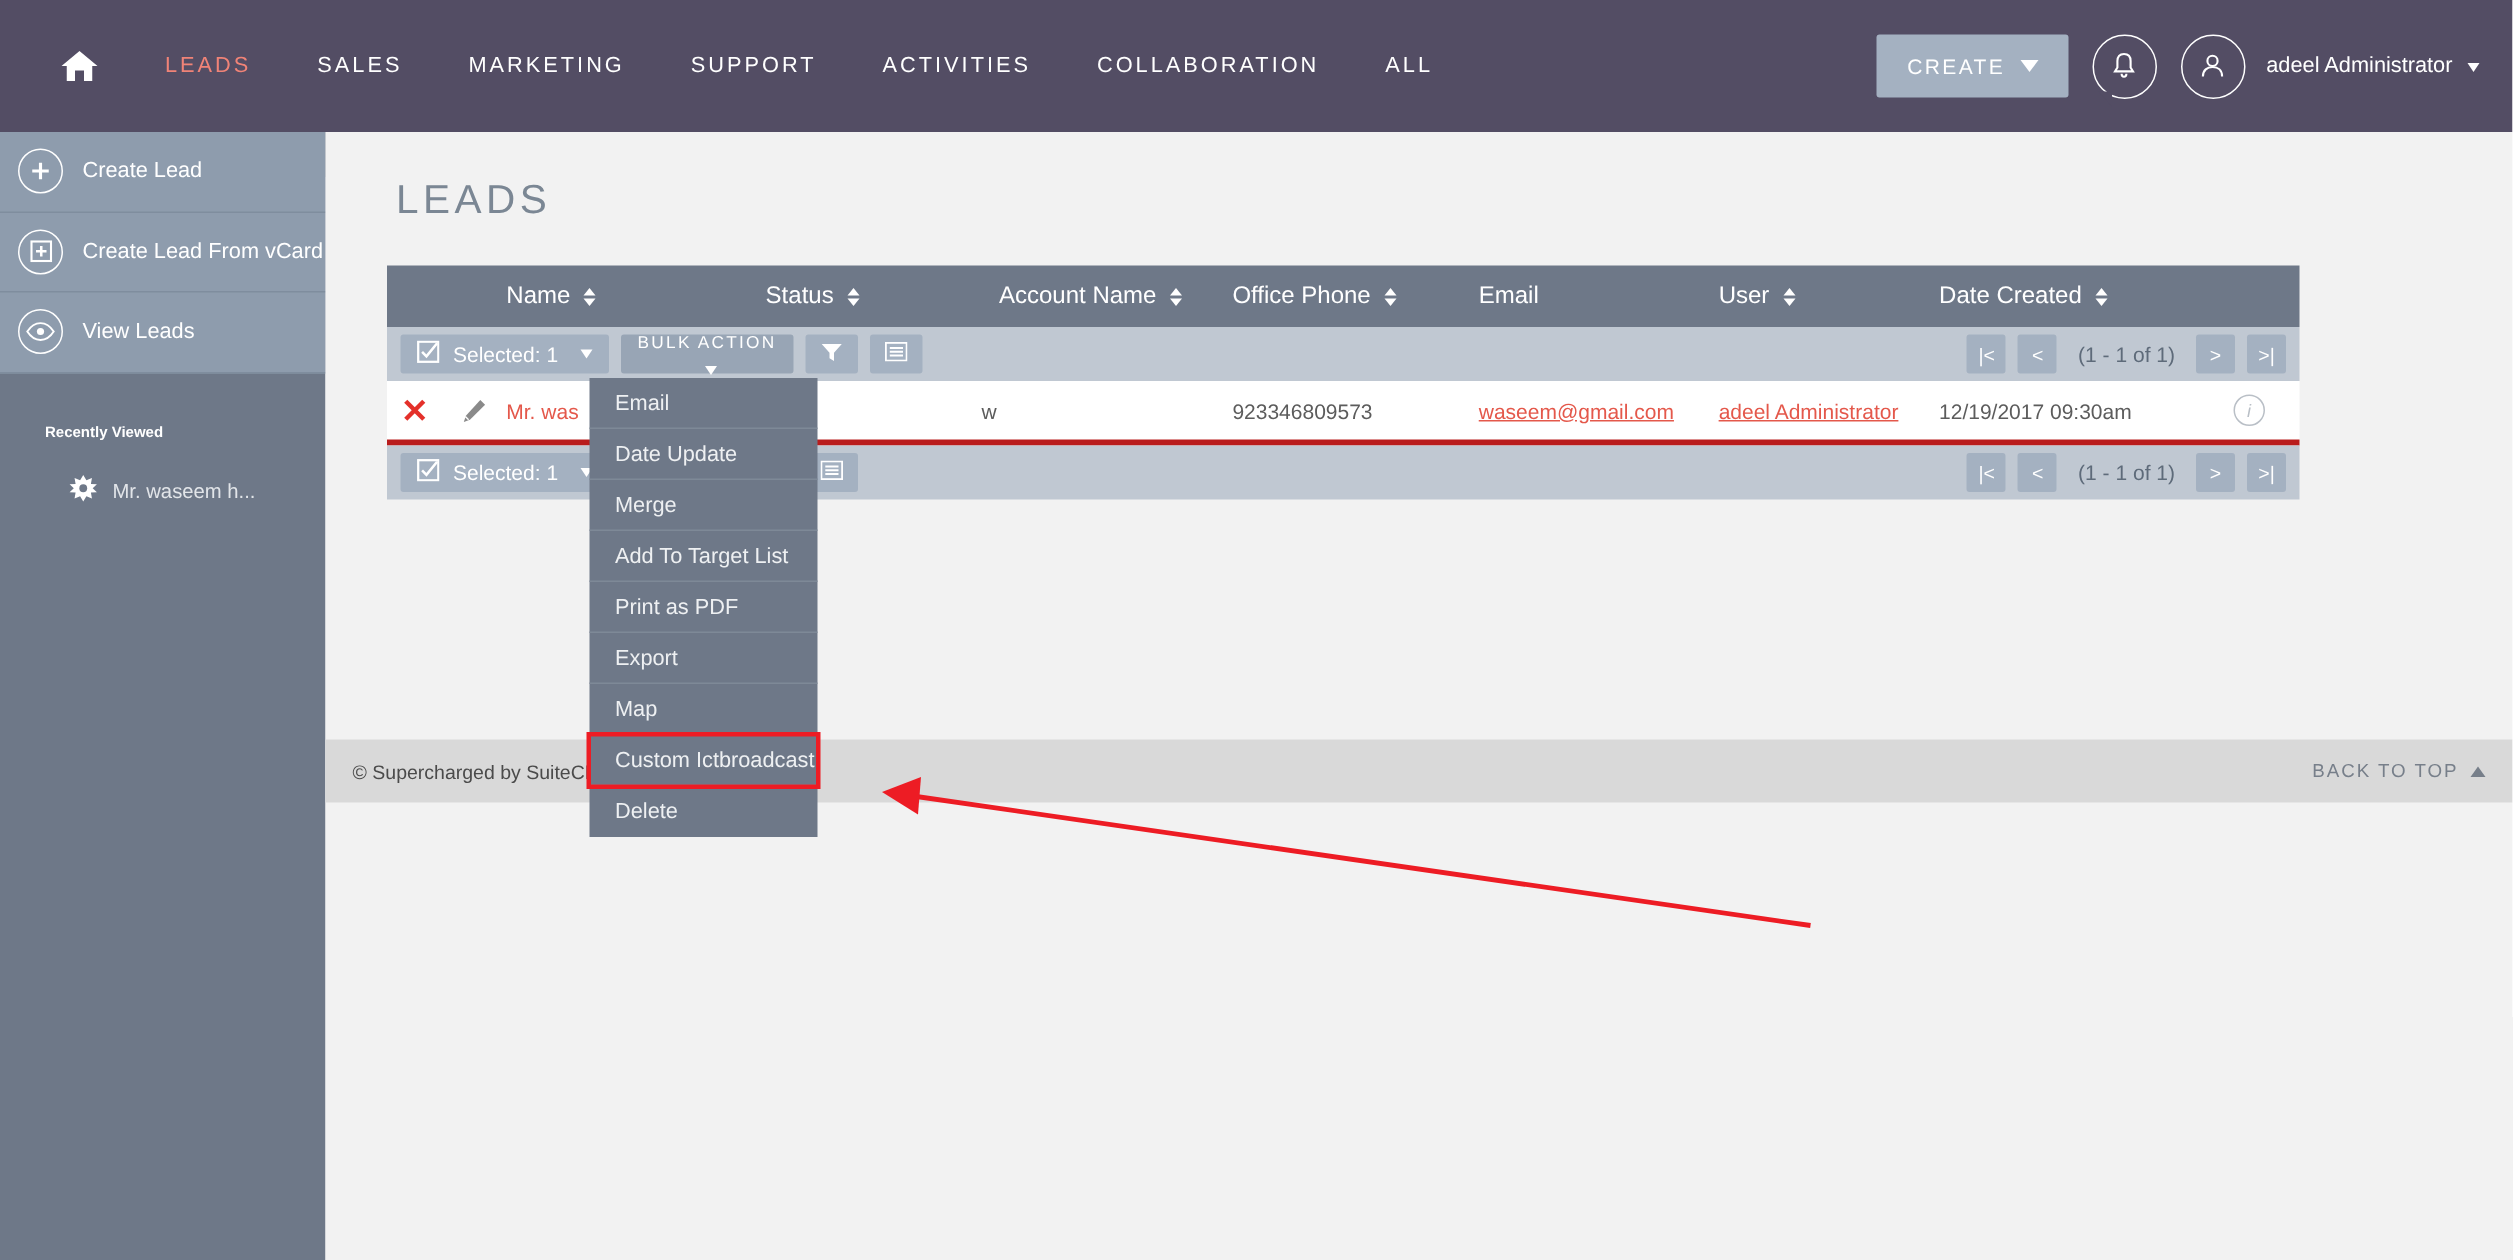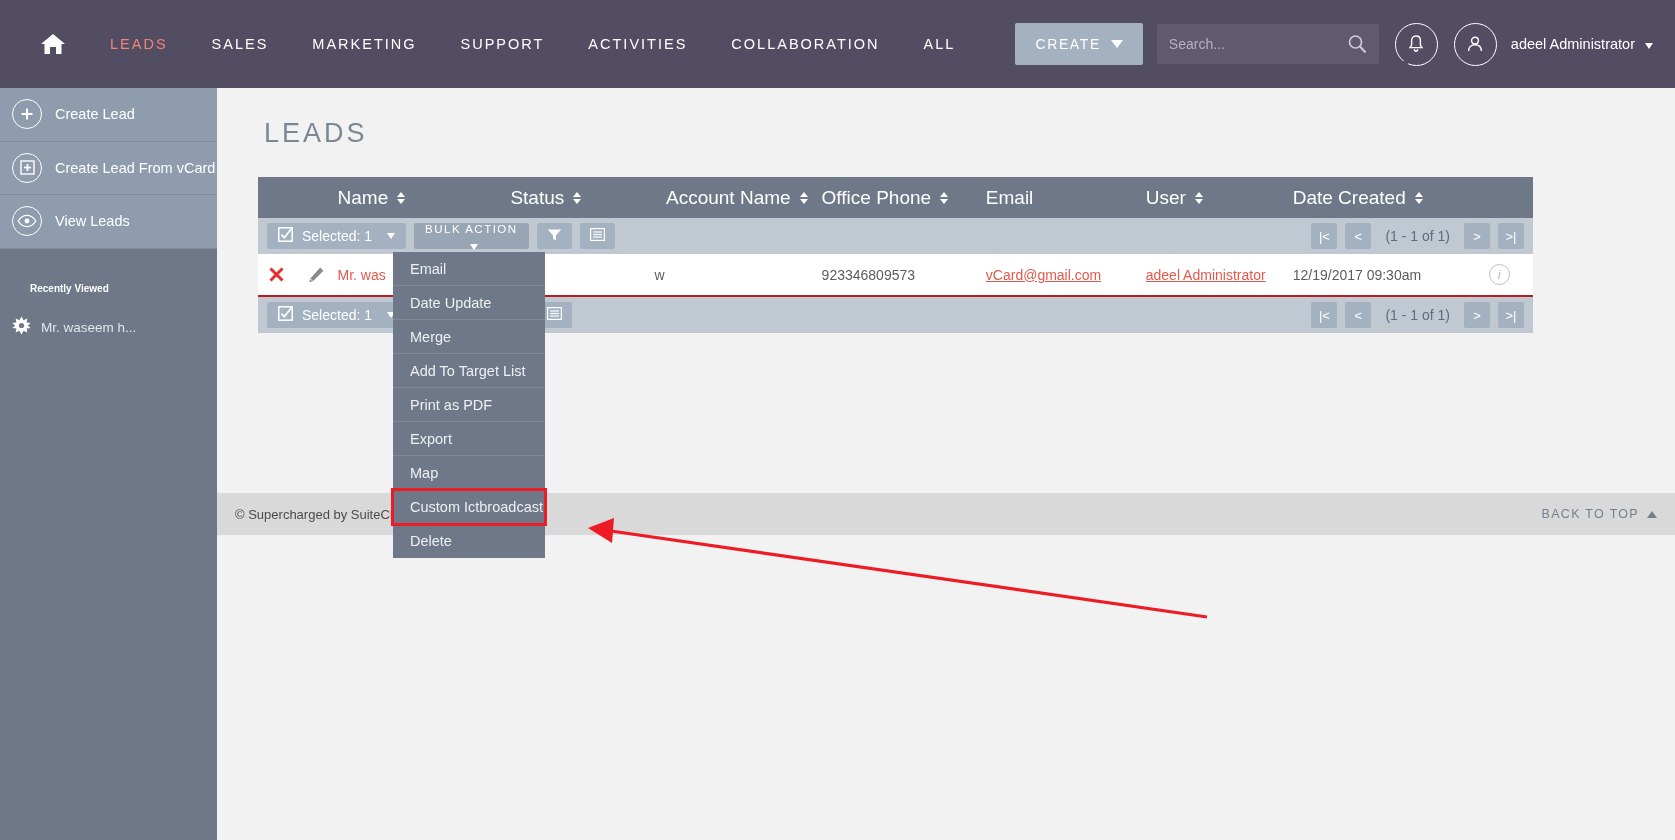--- a/index.html
+++ b/index.html
@@ -77,21 +77,21 @@
   .side-item-icon {
     width: 30px; height: 30px; border-radius: 50%; border: 1.7px solid #ffffff;
     display: flex; align-items: center; justify-content: center; flex: 0 0 auto;
   }
   .side-item-label { color: #ffffff; font-size: 14.5px; margin-left: 13px; text-align: right; }
   .recent-title {
     color: #ffffff; font-size: 10px; font-weight: bold;
     padding: 34px 0 0 30px;
   }
   .recent-item {
-    display: flex; align-items: center; padding: 22px 0 0 12px; cursor: pointer; text-align: center;
+    display: flex; align-items: center; padding: 22px 0 0 46px; cursor: pointer; text-align: center;
   }
   .recent-label { color: #e2e5e9; font-size: 13.5px; margin-left: 10px; }
 
   
   .collapse-tab {
     position: absolute; left: 217px; top: 88px; width: 30px; height: 30px;
     background: #858d99; display: flex; align-items: center; justify-content: center;
     cursor: pointer;
   }
   .tri-left {
@@ -106,21 +106,21 @@
   }
   .page-title {
     color: #7b8794; font-size: 27px; letter-spacing: 3px;
     padding: 30px 0 0 47px; font-weight: normal;
   }
 
   .list-panel { margin: 28px 0 0 41px; width: 1275px; }
 
   .list-header {
     background: #6e7888; height: 41px; display: flex; align-items: center;
-    color: #ffffff; font-size: 19px;
+    color: #ffffff; font-size: 16px;
   }
   .th { display: flex; align-items: center; gap: 9px; cursor: pointer; }
   .sort-arrows { display: inline-flex; flex-direction: column; gap: 2px; }
   .sort-arrows i {
     display: block; width: 0; height: 0; border-left: 4.5px solid transparent;
     border-right: 4.5px solid transparent;
   }
   .sort-arrows i.up { border-bottom: 5px solid #ffffff; }
   .sort-arrows i.dn { border-top: 5px solid #ffffff; }
 
@@ -138,21 +138,21 @@
 
   .pager { margin-left: auto; display: flex; align-items: center; gap: 8px; }
   .pg-btn {
     background: #a4b1c1; color: #ffffff; border-radius: 2px; min-width: 26px; height: 26px;
     display: flex; align-items: center; justify-content: center; font-size: 13px; cursor: pointer;
   }
   .pg-count { color: #5e6b7a; font-size: 14px; padding: 0 6px; }
 
   .data-row {
     background: #ffffff; height: 43px; display: flex; align-items: center;
-    color: #5c5c5c; font-size: 14px; border-bottom: 2px solid #b91c1c;
+    color: #5c5c5c; font-size: 14px; border-bottom: 4px solid #b91c1c;
   }
   .red-link { color: #e4584b; text-decoration: underline; cursor: pointer; }
   .red-link.plain { text-decoration: none; }
 
   .cell { display: flex; align-items: center; }
 
   
   .c-x    { width: 42px; justify-content: center; }
   .c-edit { width: 50px; justify-content: center; }
   .c-name { width: 200px; }
@@ -221,29 +221,20 @@
       <div class="nav-link">COLLABORATION</div>
       <div class="nav-link">ALL</div>
     </div>
 
     <div class="topnav-right">
       <div class="create-btn">
         <span>CREATE</span>
         <span class="caret-down"></span>
       </div>
 
-      <div class="search-wrap">
-        <input class="search-input" type="text" placeholder="Search..." style="">
-        <span style="position:absolute;right:12px;top:10px;">
-          <svg width="20" height="20" viewBox="0 0 20 20">
-            <circle cx="8.5" cy="8" r="6" fill="none" stroke="#cfcbd8" stroke-width="1.7"></circle>
-            <line x1="13" y1="12.5" x2="18.5" y2="18.5" stroke="#cfcbd8" stroke-width="2"></line>
-          </svg>
-        </span>
-      </div>
 
       <div class="circle-icon">
         <svg width="18" height="20" viewBox="0 0 18 20">
           <path d="M9 2 C6 2 4.6 4 4.6 6.7 L4.6 11 L3 13.6 L15 13.6 L13.4 11 L13.4 6.7 C13.4 4 12 2 9 2 Z" fill="none" stroke="#ffffff" stroke-width="1.4"></path>
           <path d="M7.4 15.2 C7.4 16.4 8.1 17.2 9 17.2 C9.9 17.2 10.6 16.4 10.6 15.2" fill="none" stroke="#ffffff" stroke-width="1.4"></path>
         </svg>
         <span style="position:absolute;left:3px;bottom:-6px;width:0;height:0;border-left:9px solid transparent;border-top:10px solid #534d64;"></span>
       </div>
 
       <div class="circle-icon">
@@ -442,21 +433,21 @@
         </div>
         <div class="cell c-name">
           <span class="red-link plain">Mr. was</span>
         </div>
         <div class="cell c-stat">
           <span style="margin-left:144px;">w</span>
         </div>
         <div class="cell c-acct"></div>
         <div class="cell c-phone">923346809573</div>
         <div class="cell c-email">
-          <span class="red-link">vCard@gmail.com</span>
+          <span class="red-link">waseem@gmail.com</span>
         </div>
         <div class="cell c-user">
           <span class="red-link">adeel Administrator</span>
         </div>
         <div class="cell c-date">12/19/2017 09:30am</div>
         <div class="cell c-info">
           <span class="info-circle">i</span>
         </div>
       </div>
 

